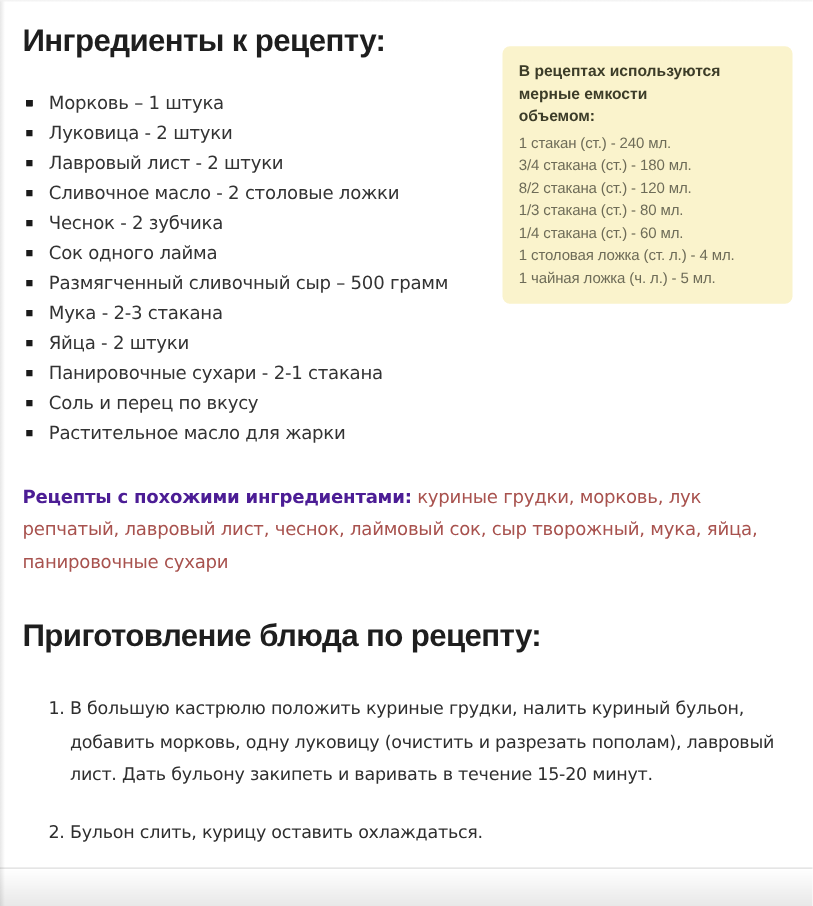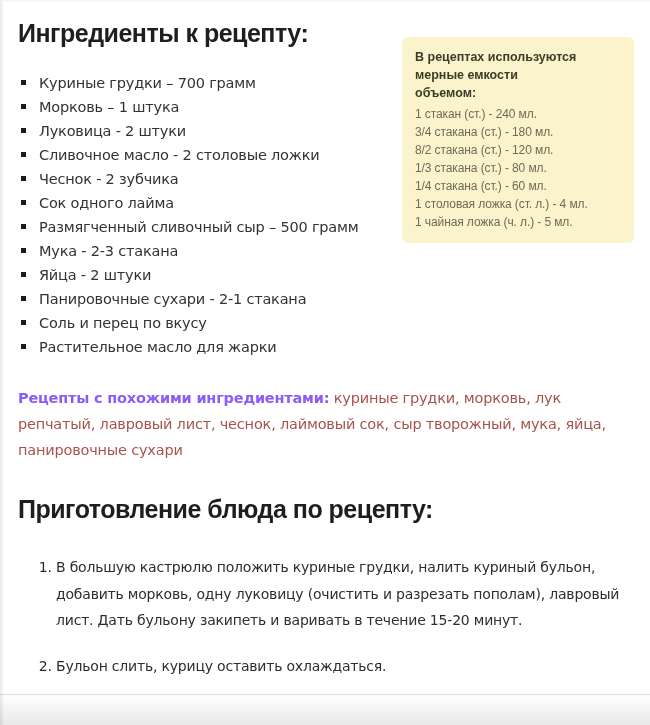--- a/index.html
+++ b/index.html
@@ -83,21 +83,21 @@
     color: var(--box-body-text, #6e6c58);
   }
 
   .similar {
     margin: 26px 0 0 0;
     width: 614px;
     font-size: 14.5px;
     letter-spacing: -0.2px;
     line-height: 26px;
   }
-  .similar b { color: #8b5cf6; }
+  .similar b { color: #4c1d95; }
   .similar a, .similar .sep {
     color: var(--link-color, #a8524e);
     text-decoration: none;
   }
 
   ol.steps {
     margin: 30px 0 0 0;
     padding: 0 0 0 38px;
     width: 574px;
   }
@@ -126,24 +126,25 @@
         <div class="measure-line">3/4 стакана (ст.) - 180 мл.</div>
         <div class="measure-line">8/2 стакана (ст.) - 120 мл.</div>
         <div class="measure-line">1/3 стакана (ст.) - 80 мл.</div>
         <div class="measure-line">1/4 стакана (ст.) - 60 мл.</div>
         <div class="measure-line">1 столовая ложка (ст. л.) - 4 мл.</div>
         <div class="measure-line">1 чайная ложка (ч. л.) - 5 мл.</div>
       </div>
   </div>
 
   <ul class="ingredients" id="ingredients-list">
-      <li><span class="sq-bullet"></span><span>Куриные грудки – 700 грамм</span></li>
+      <li><span class="sq-bullet"></span></li>
       <li><span class="sq-bullet"></span></li>
       <li><span class="sq-bullet"></span><span>Морковь – 1 штука</span></li>
       <li><span class="sq-bullet"></span><span>Луковица - 2 штуки</span></li>
+      <li><span class="sq-bullet"></span><span>Лавровый лист - 2 штуки</span></li>
       <li><span class="sq-bullet"></span><span>Сливочное масло - 2 столовые ложки</span></li>
       <li><span class="sq-bullet"></span><span>Чеснок - 2 зубчика</span></li>
       <li><span class="sq-bullet"></span><span>Сок одного лайма</span></li>
       <li><span class="sq-bullet"></span><span>Размягченный сливочный сыр – 500 грамм</span></li>
       <li><span class="sq-bullet"></span><span>Мука - 2-3 стакана</span></li>
       <li><span class="sq-bullet"></span><span>Яйца - 2 штуки</span></li>
       <li><span class="sq-bullet"></span><span>Панировочные сухари - 2-1 стакана</span></li>
       <li><span class="sq-bullet"></span><span>Соль и перец по вкусу</span></li>
       <li><span class="sq-bullet"></span><span>Растительное масло для жарки</span></li>
     </ul>

